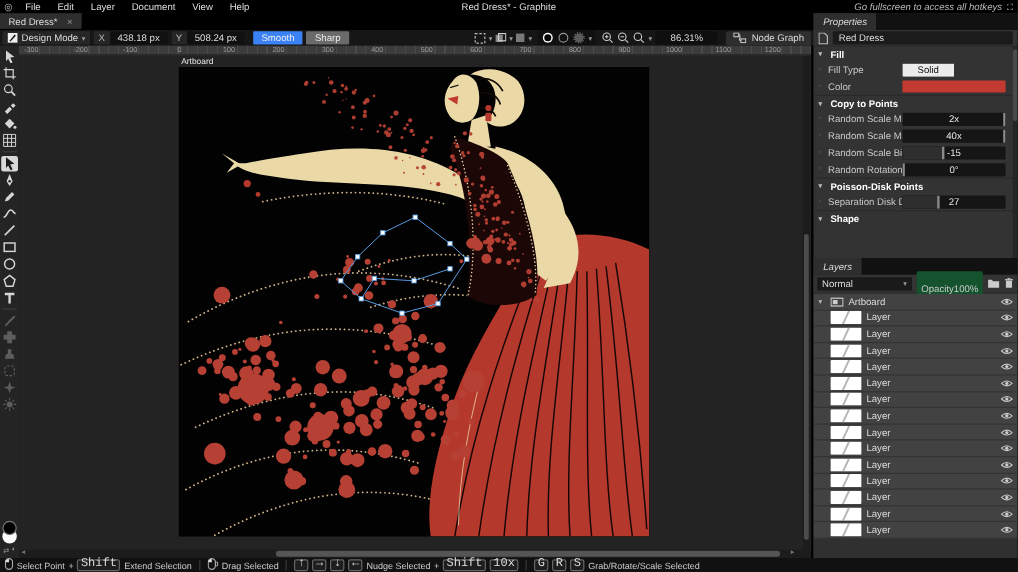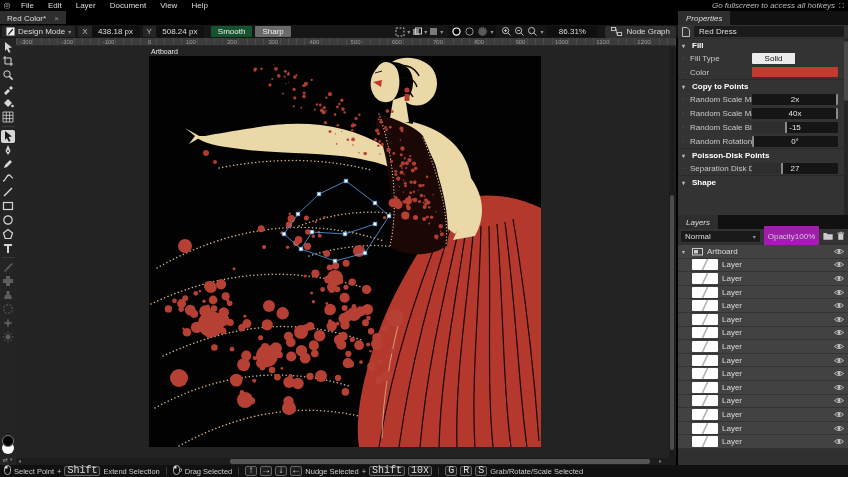--- a/index.html
+++ b/index.html
@@ -16,21 +16,21 @@
   .doctab{background:#2e2e2e;color:#ddd;font-size:8px;display:flex;align-items:center;gap:8px;padding:0 7px;}
   .doctab .x{color:#999;font-size:8px;}
   
   #toolbar{position:absolute;left:0;top:25px;width:678px;height:13px;background:#161616;display:flex;align-items:center;font-size:8px;gap:3px;padding:0 2px;}
   .tbtn{display:flex;align-items:center;gap:3px;background:#262626;height:11px;padding:0 4px;border-radius:1px;color:#ddd;}
   .chev{font-size:6px;color:#999;}
   .fieldpair{display:flex;height:11px;background:#1d1d1d;border-radius:1px;overflow:hidden;}
   .fieldpair .k{background:#262626;padding:0 4px;display:flex;align-items:center;color:#bbb;}
   .fieldpair .v{padding:0 6px;display:flex;align-items:center;background:#101010;color:#ddd;min-width:48px;justify-content:center;}
   .seg{height:11px;display:flex;align-items:center;padding:0 7px;border-radius:1px;color:#eee;}
-  .seg.smooth{background:#14532d;}
+  .seg.smooth{background:#3b82f6;}
   .seg.sharp{background:#6a6a6a;}
   .icongrp{display:flex;align-items:center;gap:2px;margin-left:2px;}
   .zoomfield{background:#0f0f0f;height:11px;display:flex;align-items:center;justify-content:center;min-width:52px;border-radius:1px;color:#ddd;}
   .nodegraph{display:flex;align-items:center;gap:4px;background:#2e2e2e;height:12px;padding:0 6px;border-radius:2px;color:#ddd;margin-left:4px;}
   .mini{display:inline-flex;align-items:center;}
   
   #toolshelf{position:absolute;left:0;top:38px;width:16px;height:427px;background:#242424;display:flex;flex-direction:column;align-items:center;padding-top:2px;}
   .tool{width:14px;height:13px;display:flex;align-items:center;justify-content:center;border-radius:2px;margin:0.5px 0;}
   .tool.active{background:#d8d8d8;}
   .tool svg{display:block;}
@@ -71,21 +71,21 @@
   .segpair .a{flex:1;background:#ececec;color:#111;display:flex;align-items:center;justify-content:center;}
   .segpair .b{flex:1;background:#4a4a4a;color:#ccc;display:flex;align-items:center;justify-content:center;margin-top:30px;}
   .colorswatch{width:86px;height:10px;border-radius:1px;margin-right:6px;}
   .instance-text{width:96px;font-size:7px;color:#cfcfcf;white-space:nowrap;overflow:hidden;margin-right:2px;}
   #propscroll{position:absolute;right:0px;top:28px;width:4px;height:176px;background:#262626;}
   #propscroll .thumb{position:absolute;top:2px;left:0;width:4px;height:60px;background:#4a4a4a;border-radius:2px;}
   
   #layerspanel{position:absolute;left:0;top:204px;width:170px;bottom:0;background:#303030;}
   #layerctl{height:14px;display:flex;align-items:center;gap:4px;padding:1px 3px;background:#333;}
   #blendmode{width:92px;height:11px;background:#1a1a1a;border-radius:1px;display:flex;align-items:center;font-size:8px;color:#ddd;padding:0 4px;justify-content:space-between;}
-  #opacity{flex:1;display:flex;align-items:center;justify-content:space-between;font-size:8px;color:#ccc;background:#a21caf;height:11px;border-radius:1px;padding:10px 4px;}
+  #opacity{flex:1;display:flex;align-items:flex-start;justify-content:space-between;font-size:8px;color:#ccc;background:#14532d;height:11px;border-radius:1px;padding:10px 4px;}
   #layerlist{position:absolute;left:0;top:30px;right:0;bottom:0;overflow:hidden;}
   .lrow{height:13.6px;background:#424242;border-bottom:1px solid #333;display:flex;align-items:center;font-size:8px;color:#ddd;padding:0 4px;gap:4px;}
   .lrow .exp{width:6px;font-size:6px;color:#bbb;}
   .lrow .thumbw{width:26px;height:11px;background:#fff;border-radius:1px;
      background-image:linear-gradient(115deg,transparent 46%,#b9b9b9 48%,#b9b9b9 52%,transparent 54%);}
   .lrow .lname{flex:1;}
   .lrow .eye{margin-left:auto;display:flex;}
   
   #statusbar{position:absolute;left:0;top:465px;width:848px;height:12px;background:#111;display:flex;align-items:center;font-size:7.5px;color:#ccc;gap:6px;padding:0 4px;}
   .sgroup{display:flex;align-items:center;gap:3px;}
@@ -93,37 +93,38 @@
   .keycap{border:1px solid #666;border-radius:2px;padding:0 2px;font-size:10px;line-height:8px;color:#ddd;background:#1e1e1e;font-family:"Liberation Mono",monospace;}
   .gapv{position:absolute;background:#000;}
 </style>
 </head>
 <body>
 
 <div id="app">
 
   <div id="menubar">
     <span class="logo">◎</span>
+    <span class="title">Red Dress* - Graphite</span>
     <span id="menuitems" style="display:flex;z-index:2;">
         <span class="mitem">File</span>
         <span class="mitem">Edit</span>
         <span class="mitem">Layer</span>
         <span class="mitem">Document</span>
         <span class="mitem">View</span>
         <span class="mitem">Help</span>
       </span>
     <span class="fs">
       <span>Go fullscreen to access all hotkeys</span>
       <span style="font-style:normal;font-size:7px;">⛶</span>
     </span>
   </div>
 
   <div id="tabbar">
     <div class="doctab">
-      <span>Red Color*</span>
+      <span>Red Dress*</span>
       <span class="x">×</span>
     </div>
   </div>
 
   <div id="toolbar">
     <div class="tbtn">
       <svg width="9" height="9" viewBox="0 0 10 10">
           <rect x="0.5" y="0.5" width="9" height="9" fill="#eee"></rect>
           <path d="M2,8 L7,2 L8,3 L3,8.5 Z" fill="#111"></path>
         </svg>

